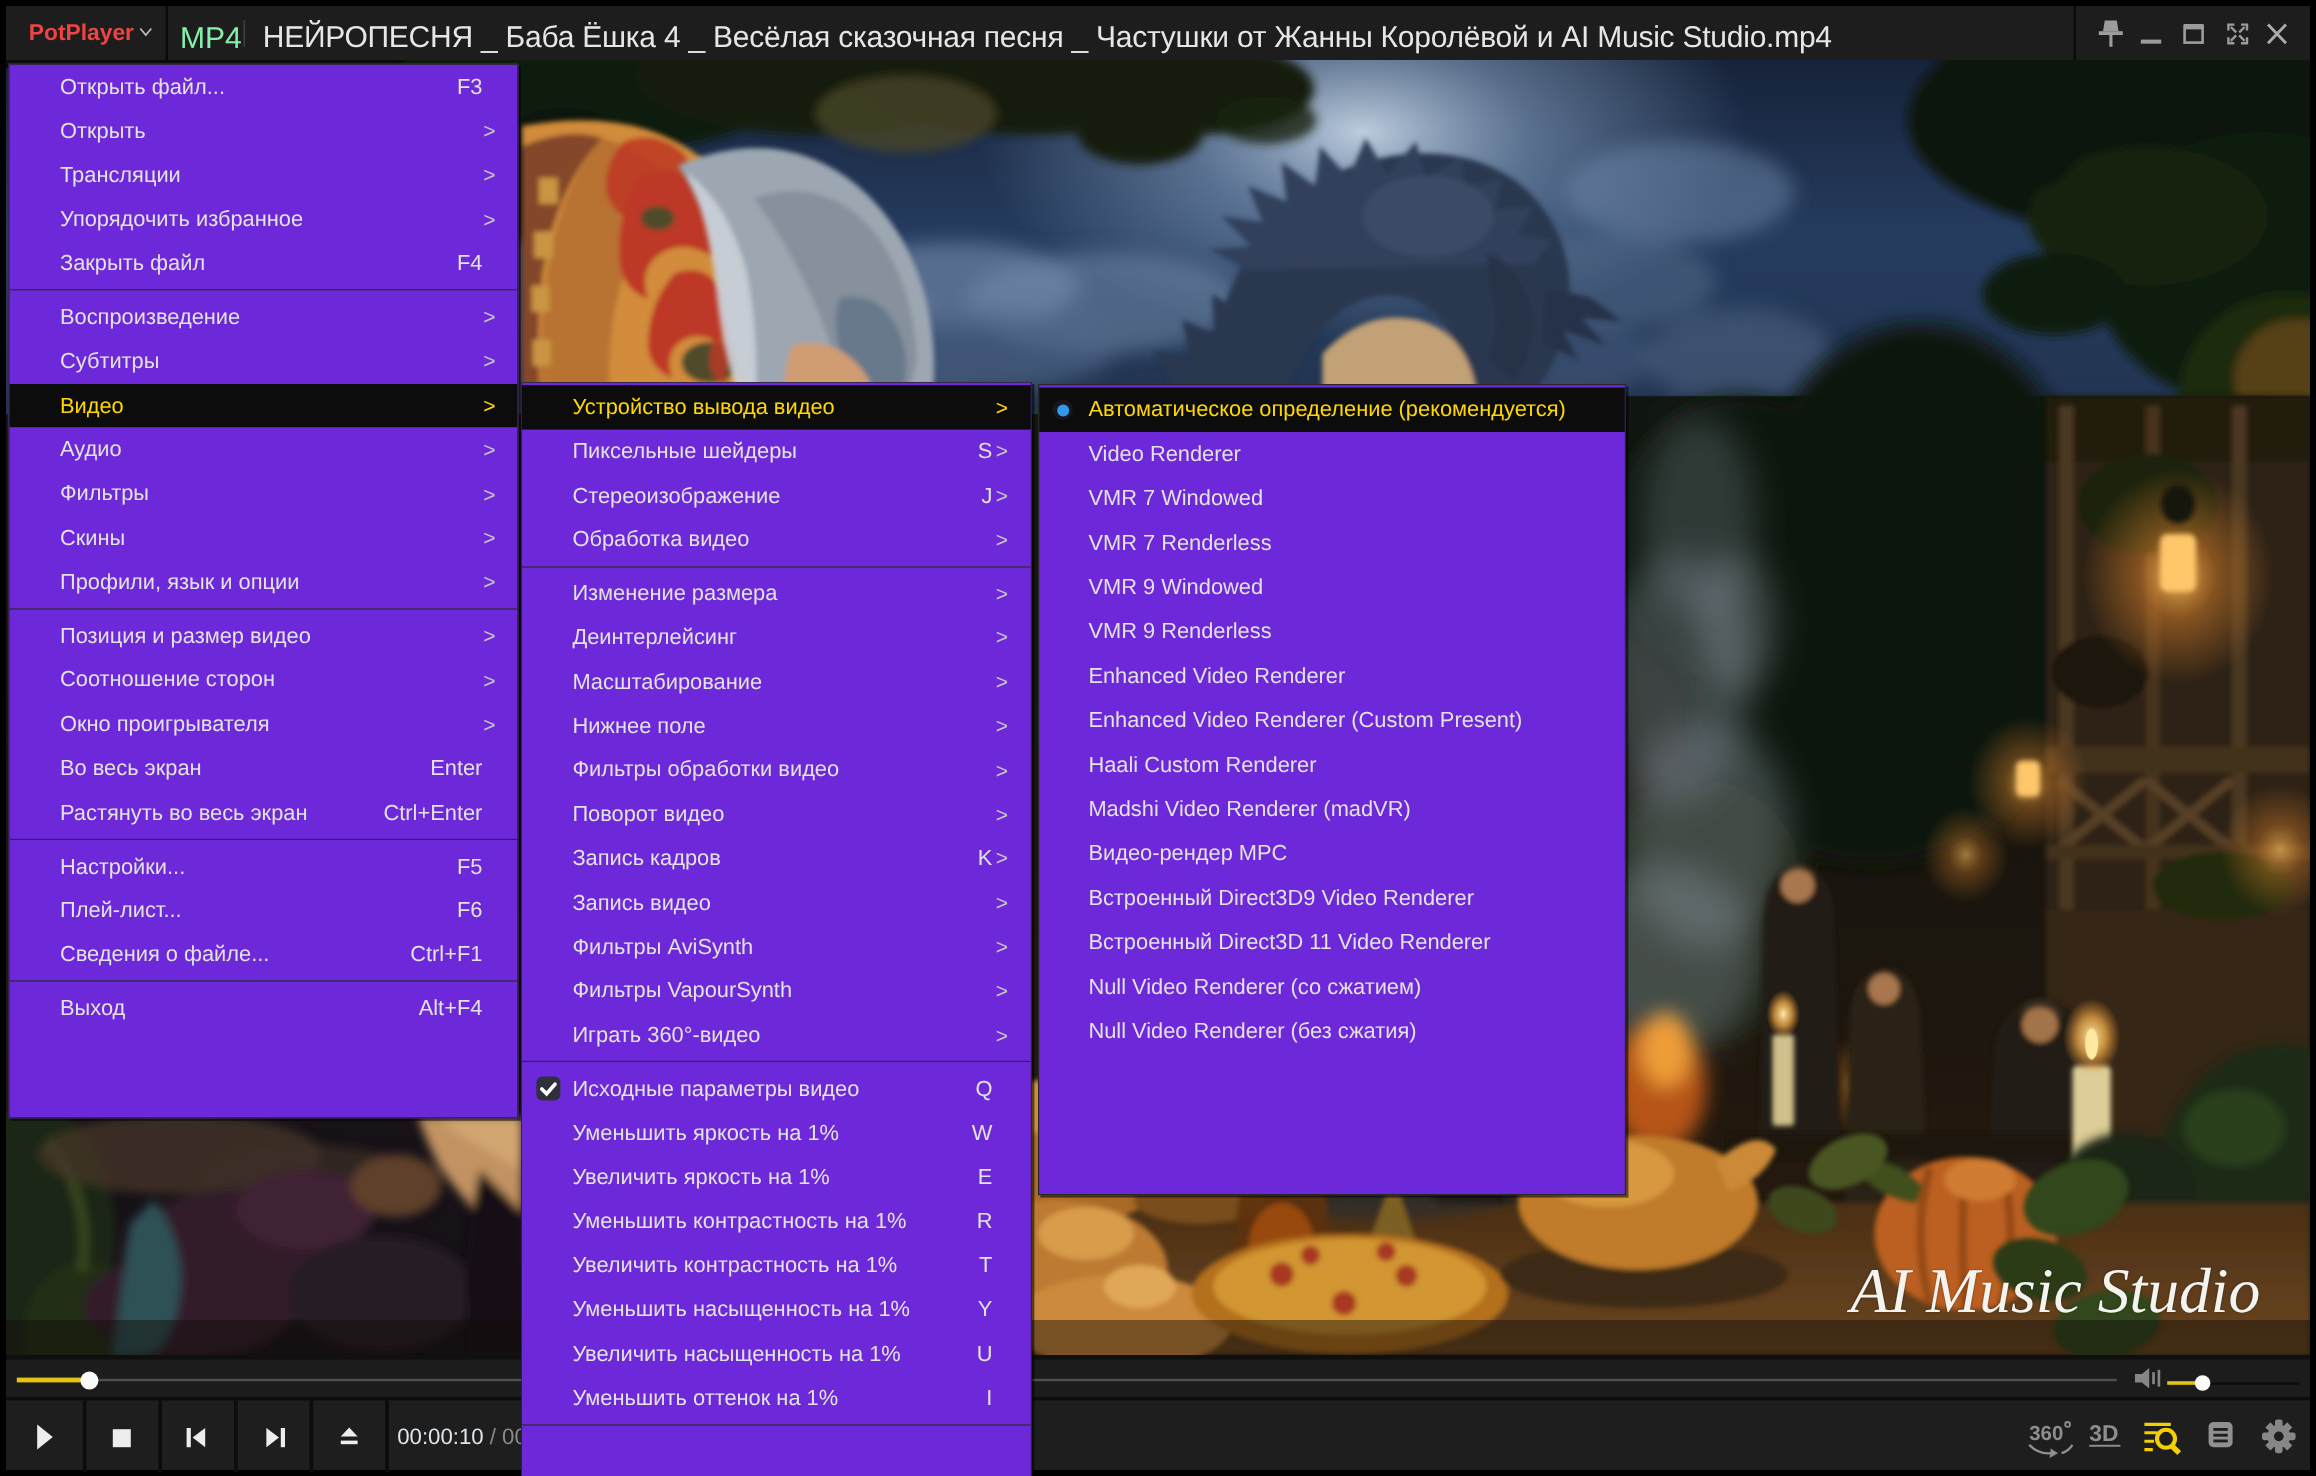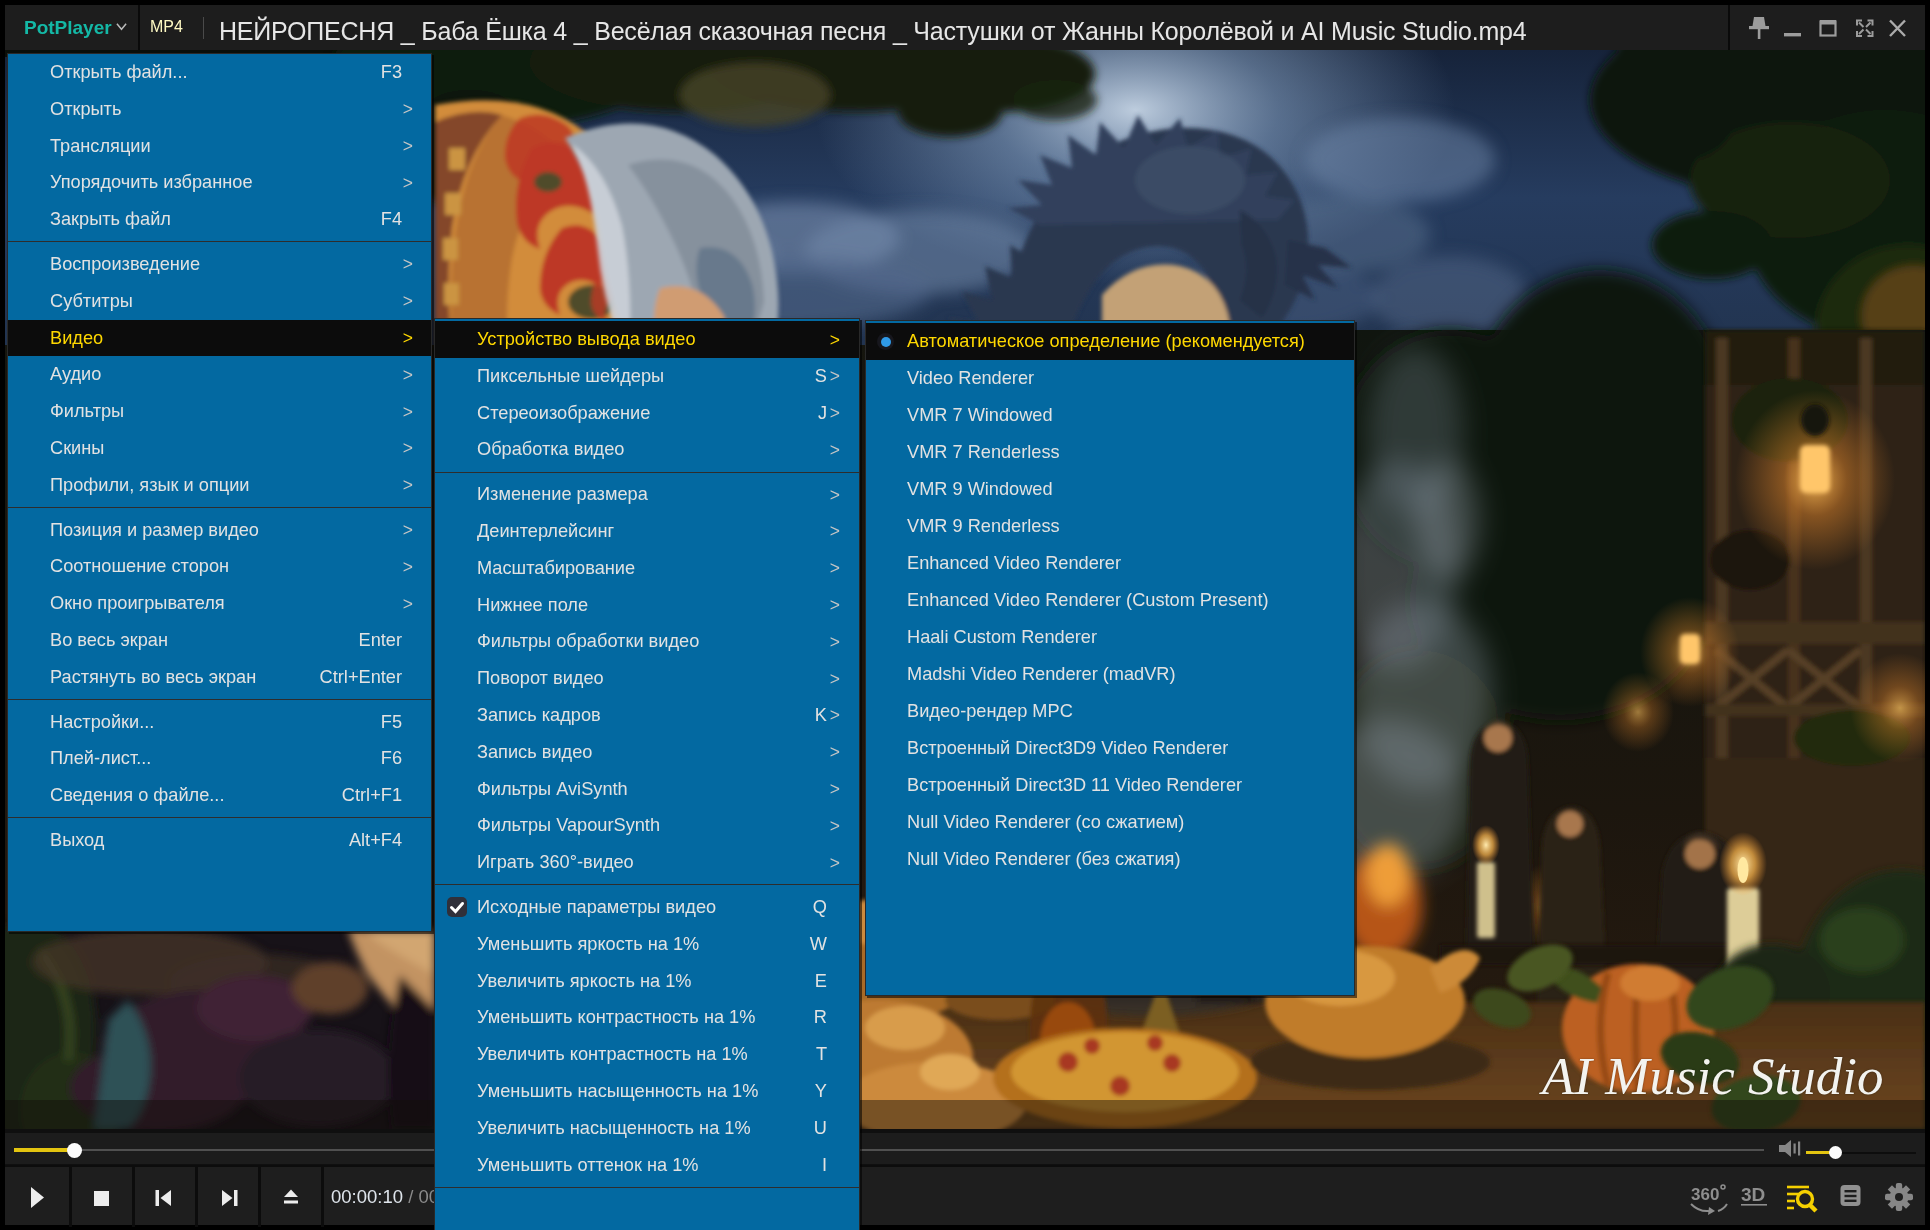--- a/index.html
+++ b/index.html
@@ -2,44 +2,44 @@
 <html><head>
 <meta charset="utf-8">
 <style>
 html,body{margin:0;padding:0;background:#000;width:1930px;height:1230px;overflow:hidden;
   font-family:"Liberation Sans",sans-serif;}
 *{box-sizing:border-box;}
 #stage{position:absolute;left:0;top:0;width:1930px;height:1230px;background:#000;}
 
 #titlebar{position:absolute;left:5px;top:5px;width:1920px;height:45px;background:#1d1d1d;}
 #tb-left{position:absolute;left:0;top:0;width:135px;height:45px;border-right:2px solid #0a0a0a;}
-#potplayer{position:absolute;left:19px;top:12px;font-size:19px;font-weight:bold;color:#14b8a6;letter-spacing:0px;}
+#potplayer{position:absolute;left:19px;top:12px;font-size:19px;font-weight:bold;color:#ef4444;letter-spacing:0px;}
 #pp-chev{position:absolute;left:110px;top:16px;width:13px;height:11px;}
-#mp4{position:absolute;left:145px;top:13px;font-size:16px;color:#fef9c3;}
+#mp4{position:absolute;left:145px;top:13px;font-size:25px;color:#86efac;}
 #tb-sep1{position:absolute;left:198px;top:12px;width:1px;height:22px;background:#4a4a4a;}
 #vtitle{position:absolute;left:214px;top:12px;font-size:25px;letter-spacing:-0.2px;color:#e6e6e6;white-space:nowrap;}
 #winbtns{position:absolute;right:0;top:0;height:45px;border-left:2px solid #0a0a0a;width:197px;}
 
 #ctrlbar{position:absolute;left:5px;top:1129px;width:1920px;height:96px;background:#0f0f0f;}
 #seekrow{position:absolute;left:0;top:4px;width:1920px;height:31px;background:#1c1c1c;}
 #seek-track{position:absolute;left:9px;top:16px;width:1750px;height:2px;background:#505050;}
 #seek-fill{position:absolute;left:9px;top:15px;width:54px;height:4px;background:#e3c410;}
 #seek-knob{position:absolute;left:62px;top:10px;width:15px;height:15px;border-radius:50%;background:#fbfbfb;}
 #vol-icon{position:absolute;left:1774px;top:7px;width:24px;height:17px;}
 #vol-fill{position:absolute;left:1801px;top:18px;width:27px;height:3px;background:#e3c410;}
 #vol-track{position:absolute;left:1835px;top:18.5px;width:76px;height:2px;background:#0d0d0d;}
 #vol-knob{position:absolute;left:1824px;top:13px;width:13px;height:13px;border-radius:50%;background:#fbfbfb;}
 #btnrow{position:absolute;left:0;top:36px;width:1920px;height:60px;background:#1e1e1e;border-top:2px solid #0c0c0c;}
 .vsep{position:absolute;top:0;width:3px;height:60px;background:#0c0c0c;}
 .cbtn{position:absolute;top:0;height:60px;}
 #timer{position:absolute;left:326px;top:19px;font-size:18.5px;color:#dfe5ec;white-space:nowrap;}
 #timer .t2{color:#8a8a8a;}
 .ricon{position:absolute;top:0;height:60px;color:#8e8e8e;}
 
-.menu{position:absolute;background:#0369a1;border:1px solid #292929;box-shadow:2px 2px 0 rgba(0,0,0,.55);}
+.menu{position:absolute;background:#6d28d9;border:1px solid #292929;box-shadow:2px 2px 0 rgba(0,0,0,.55);}
 .mi{position:relative;height:36.8px;line-height:36.6px;color:#e2e2e2;font-size:18.2px;padding-left:42px;white-space:nowrap;}
 .mi.hl{background:#0c0c0c;color:#ffd800;}
 .mi .sc{position:absolute;top:0;text-align:right;}
 .mi .arr{position:absolute;top:0.5px;font-size:17.5px;color:#c6c6c6;}
 .mi.hl .arr{color:#ffd800;}
 .msep{position:relative;height:8px;}
 .msep i{position:absolute;left:0;right:0;top:3.5px;height:1px;background:#2d2d2d;display:block;}
 #menu1{left:7px;top:52.5px;width:425px;padding-top:0.5px;height:879px;}
 #menu1 .sc{right:29px;}
 #menu1 .arr{right:18px;}

